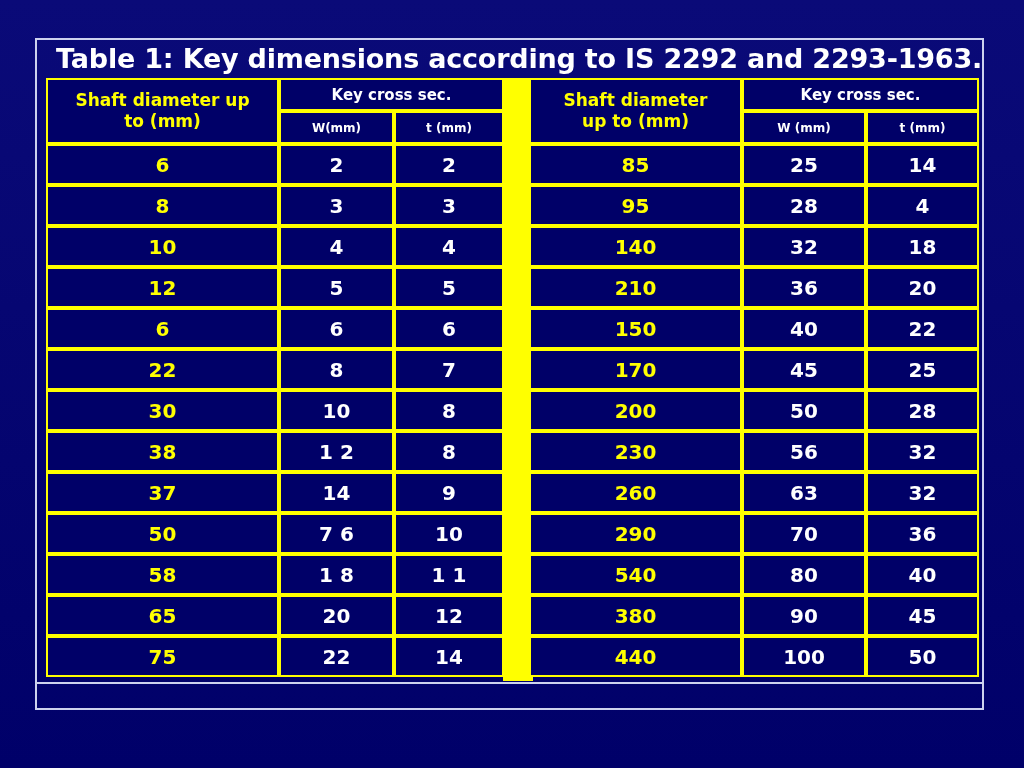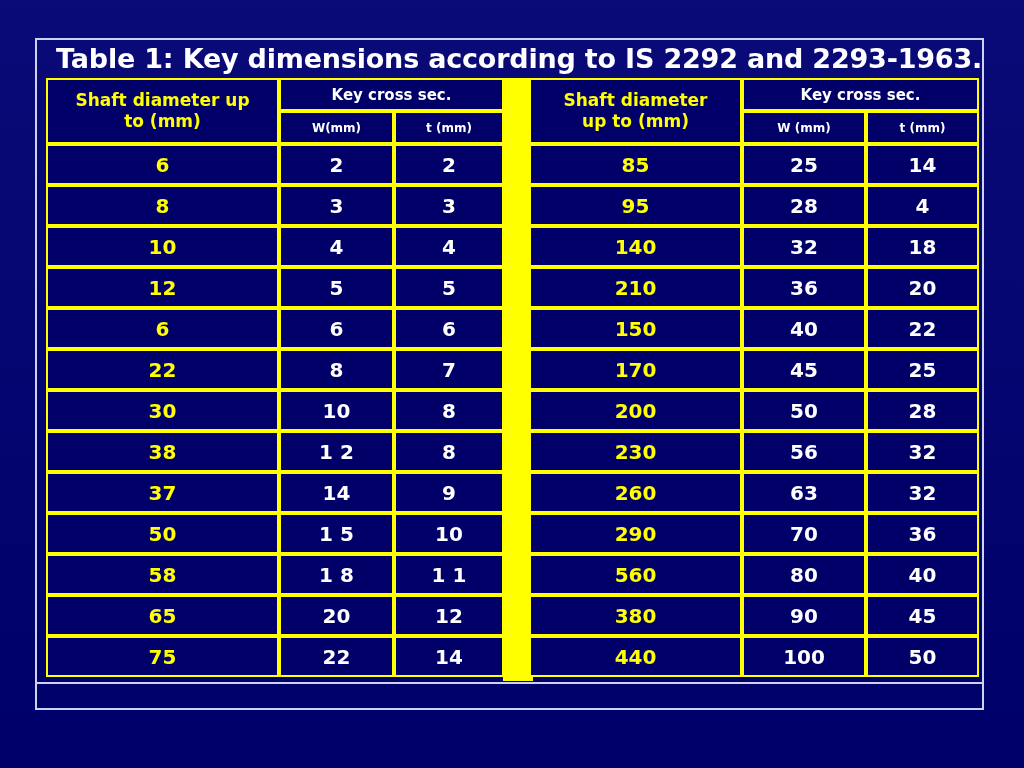--- a/index.html
+++ b/index.html
@@ -199,21 +199,21 @@
           <td class="cell-val">1 2</td>
           <td class="cell-val">8</td>
         </tr>
         <tr>
           <td class="cell-dia">37</td>
           <td class="cell-val">14</td>
           <td class="cell-val">9</td>
         </tr>
         <tr>
           <td class="cell-dia">50</td>
-          <td class="cell-val">1 5</td>
+          <td class="cell-val">7 6</td>
           <td class="cell-val">10</td>
         </tr>
         <tr>
           <td class="cell-dia">58</td>
           <td class="cell-val">1 8</td>
           <td class="cell-val">1 1</td>
         </tr>
         <tr>
           <td class="cell-dia">65</td>
           <td class="cell-val">20</td>
@@ -288,21 +288,21 @@
           <td class="cell-dia">260</td>
           <td class="cell-val">63</td>
           <td class="cell-val">32</td>
         </tr>
         <tr>
           <td class="cell-dia">290</td>
           <td class="cell-val">70</td>
           <td class="cell-val">36</td>
         </tr>
         <tr>
-          <td class="cell-dia">560</td>
+          <td class="cell-dia">540</td>
           <td class="cell-val">80</td>
           <td class="cell-val">40</td>
         </tr>
         <tr>
           <td class="cell-dia">380</td>
           <td class="cell-val">90</td>
           <td class="cell-val">45</td>
         </tr>
         <tr>
           <td class="cell-dia">440</td>

